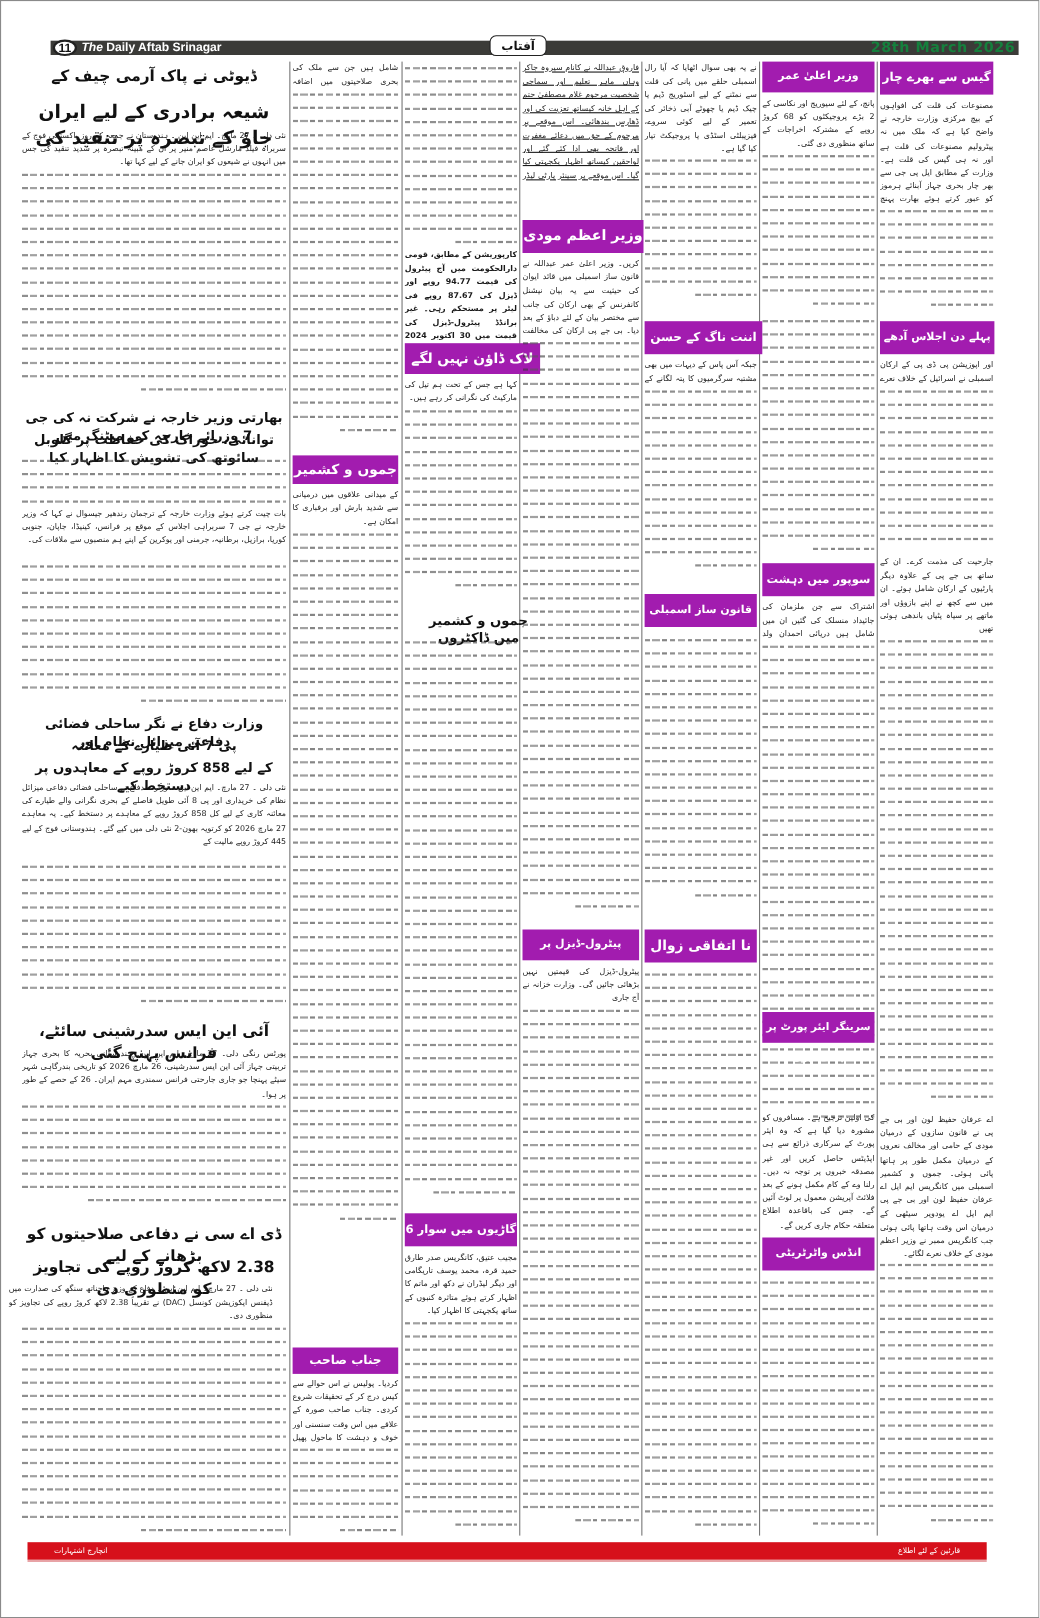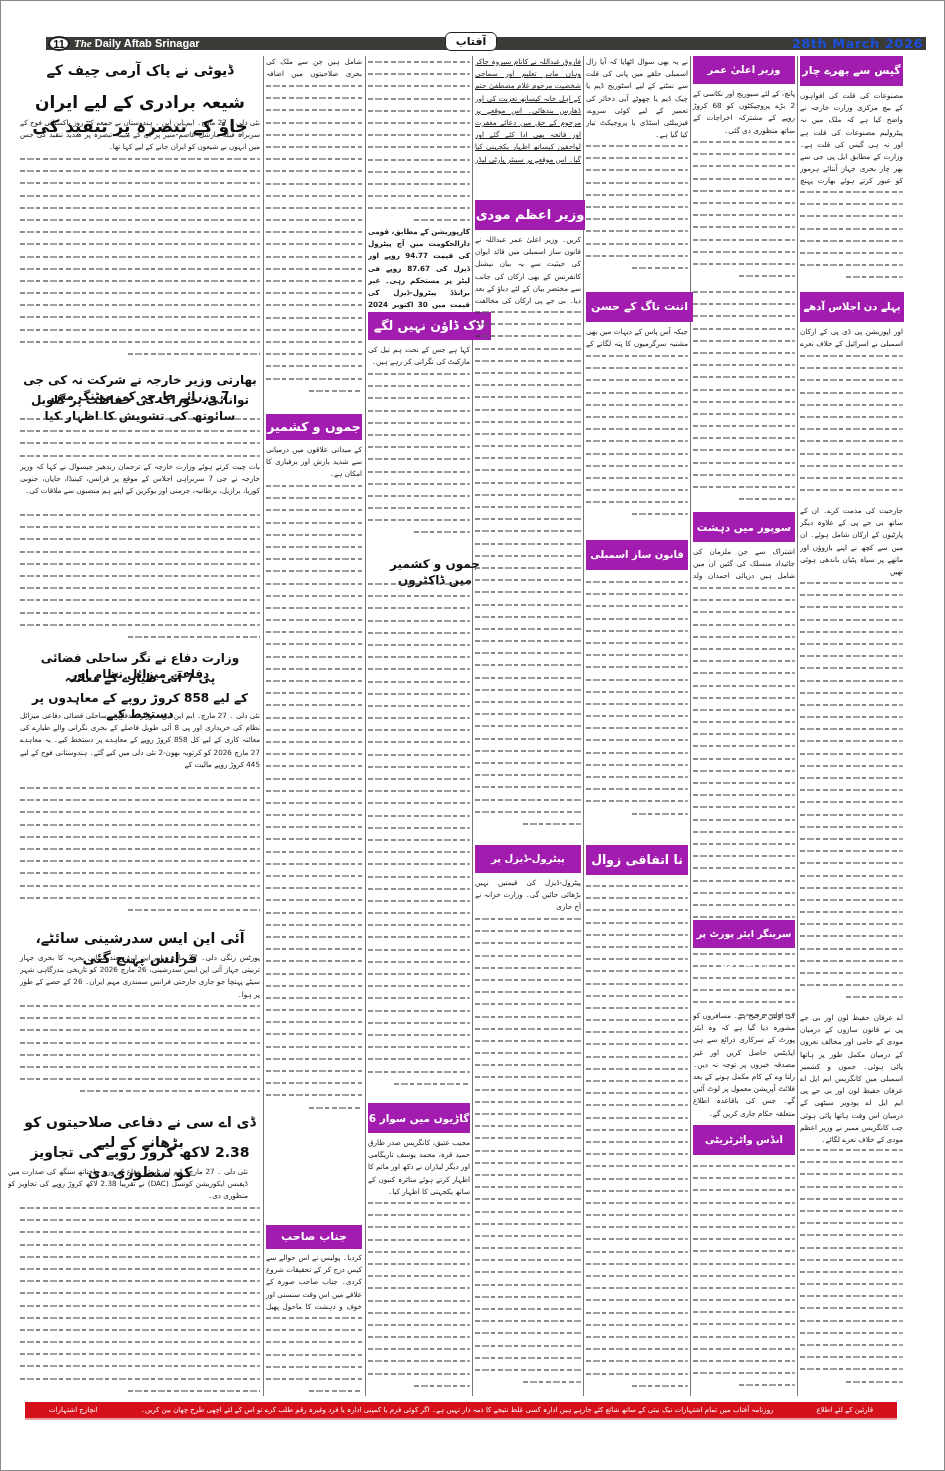--- a/index.html
+++ b/index.html
@@ -4,23 +4,23 @@
 <style>
   * { box-sizing: border-box; margin: 0; padding: 0; }
   html, body { width: 945px; height: 1471px; background: #ffffff; overflow: hidden; }
   body { position: relative; font-family: "DejaVu Sans", sans-serif; color: #111; }
   .frame { position: absolute; left: 0; top: 0; width: 945px; height: 1471px; border: 1px solid #8a8a8a; }
 
   
   .masthead { position: absolute; left: 46px; top: 37px; width: 880px; height: 13px; background: #3b3b38; }
   .page-no { position: absolute; left: 48px; top: 36px; width: 22px; height: 15px; border-radius: 50%; background: #fff; border: 2px solid #222; font: bold 11px "Liberation Sans", sans-serif; color: #111; display: flex; align-items: center; justify-content: center; }
   .paper-name { position: absolute; left: 74px; top: 37px; font: bold 11px "Liberation Sans", sans-serif; color: #fff; line-height: 13px; }
-  .paper-name i { font-family: Liberation Serif, serif; margin-top: 26px; }
+  .paper-name i { font-family: Liberation Sans, sans-serif; margin-top: 26px; }
   .logo-box { position: absolute; left: 445px; top: 32px; width: 52px; height: 19px; background: #fff; border: 1px solid #222; border-radius: 6px; font: bold 11px "DejaVu Sans", sans-serif; color: #111; display: flex; align-items: center; justify-content: center; }
-  .date { position: absolute; right: 22px; top: 36px; font: bold 13px "DejaVu Sans", sans-serif; color: #1d4ed8; letter-spacing: 0.5px; line-height: 15px; }
+  .date { position: absolute; right: 22px; top: 36px; font: bold 13px "DejaVu Sans", sans-serif; color: #15803d; letter-spacing: 0.5px; line-height: 15px; }
 
   
   .col { position: absolute; direction: rtl; text-align: justify; overflow: hidden; }
   .body-text { font: 7.2px/12.2px "DejaVu Sans", sans-serif; color: #1a1a1a; }
   .lines { width: 100%; }
   .line { height: 12.2px; border-bottom: 0; position: relative; }
   .line::after { content: ""; position: absolute; right: 0; left: 0; top: 5px; height: 2px; background: repeating-linear-gradient(90deg, #333 0 5px, transparent 5px 7px, #555 7px 14px, transparent 14px 16px, #222 16px 20px, transparent 20px 23px); opacity: 0.55; }
   .line.short::after { left: 45%; }
   .line.mid::after { left: 25%; }
 
@@ -748,16 +748,15 @@
       <div class="line"></div>
       <div class="line"></div>
       <div class="line"></div>
       <div class="line"></div>
       <div class="line short"></div>
   </div>
 </section>
 
 <div class="bottom-bar">
   <span>قارئین کے لئے اطلاع</span>
-  <span style="overflow:hidden;text-overflow:ellipsis;max-width:640px">روزنامہ آفتاب میں تمام اشتہارات نیک نیتی کے ساتھ شائع کئے جارہے ہیں ادارہ کسی غلط نتیجے کا ذمہ دار نہیں ہے۔ اگر کوئی فرم یا کمپنی ادارہ یا فرد وغیرہ رقم طلب کرے تو اس کے لئے اچھی طرح چھان بین کریں۔</span>
   <span>انچارج اشتہارات</span>
 </div>
 <div class="bottom-shadow"></div>
 
 </body></html>

